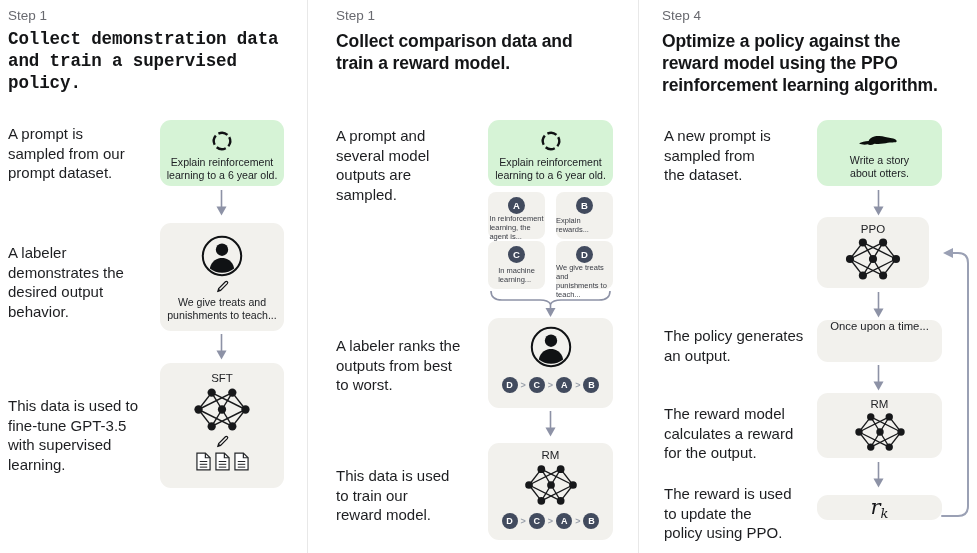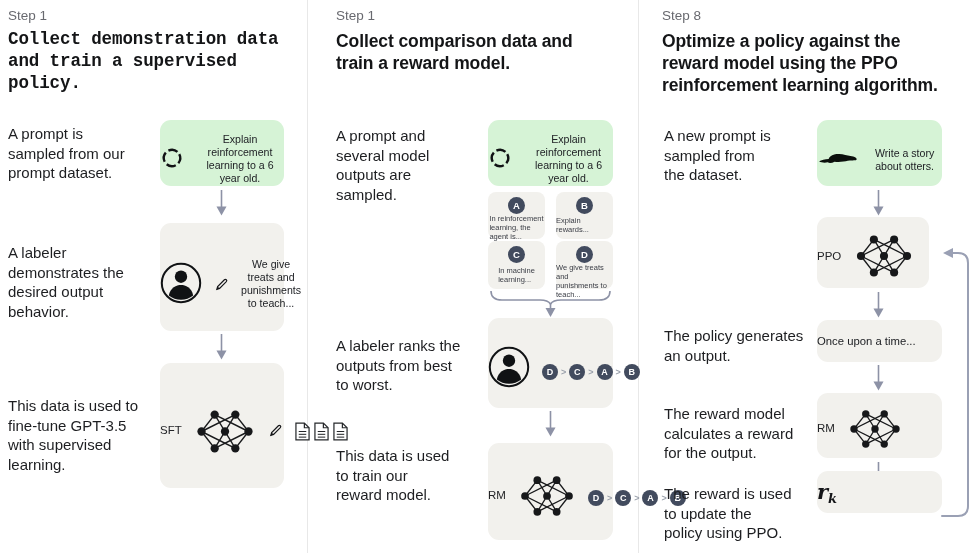--- a/index.html
+++ b/index.html
@@ -3,21 +3,21 @@
 <meta charset="utf-8">
 <style>
   html,body{margin:0;padding:0;background:#fff;}
   .canvas{position:relative;width:977px;height:553px;background:#ffffff;
           font-family:"Liberation Sans",sans-serif;overflow:hidden;}
   .divider{position:absolute;top:0;bottom:0;width:1px;background:#e8e8e8;}
   .step-label{position:absolute;font-size:13.5px;color:#68696f;}
   .heading{position:absolute;font-size:17.5px;font-weight:700;color:#141517;
            line-height:22px;letter-spacing:-0.1px;white-space:pre-line;}
   .ann{position:absolute;font-size:15px;color:#1d1e21;line-height:19.5px;white-space:pre-line;}
-  .box{position:absolute;border-radius:11px;display:flex;flex-direction:row;align-items:center;box-sizing:border-box;gap:12px;}
+  .box{position:absolute;border-radius:11px;display:flex;flex-direction:column;align-items:center;box-sizing:border-box;}
   .green{background:#d6f3d6;}
   .gray{background:#f2f1ed;}
   .box-text{font-size:10.6px;line-height:13px;color:#202226;text-align:center;white-space:pre-line;}
   .model-label{font-size:11.5px;color:#232427;}
   .mini{position:absolute;border-radius:8px;background:#f2f1ed;display:flex;flex-direction:column;
         align-items:center;padding-top:5px;box-sizing:border-box;}
   .mini-letter{width:17px;height:17px;border-radius:50%;background:#424b5e;color:#fff;font-size:9.5px;
         font-weight:700;display:flex;align-items:center;justify-content:center;flex:none;}
   .mini-text{font-size:7.5px;line-height:9px;color:#3a3d45;text-align:left;white-space:pre-line;
         flex:1;display:flex;align-items:center;padding-bottom:3px;}
@@ -157,21 +157,21 @@
   <div class="heading" style="left:336px;top:30px;width:290px;">Collect comparison data and
 train a reward model.</div>
 
   <div class="ann" style="left:336px;top:126px;">A prompt and
 several model
 outputs are
 sampled.</div>
   <div class="ann" style="left:336px;top:336px;">A labeler ranks the
 outputs from best
 to worst.</div>
-  <div class="ann" style="left:336px;top:446px;">This data is used
+  <div class="ann" style="left:336px;top:466px;">This data is used
 to train our
 reward model.</div>
 
   <div class="box green" style="left:488px;top:120px;width:125px;height:66px;padding-top:9px;">
     <span>
       <svg width="24" height="24" viewBox="0 0 24 24">
         <circle cx="12" cy="12" r="8.2" fill="none" stroke="#101214" stroke-width="2.4" stroke-dasharray="9.6 3.3" transform="rotate(-28 12 12)"></circle>
       </svg>
     </span>
     <div class="box-text" style="margin-top:3px;">Explain reinforcement
@@ -263,21 +263,21 @@
       <span class="chip">D</span>
       <span class="chip-sep">&gt;</span>
       <span class="chip">C</span>
       <span class="chip-sep">&gt;</span>
       <span class="chip">A</span>
       <span class="chip-sep">&gt;</span>
       <span class="chip">B</span>
     </div>
   </div>
 
-  <div class="step-label" style="left:662px;top:8px;">Step 8</div>
+  <div class="step-label" style="left:662px;top:8px;">Step 4</div>
   <div class="heading" style="left:662px;top:30px;width:310px;">Optimize a policy against the
 reward model using the PPO
 reinforcement learning algorithm.</div>
 
   <div class="ann" style="left:664px;top:126px;">A new prompt is
 sampled from
 the dataset.</div>
   <div class="ann" style="left:664px;top:326px;">The policy generates
 an output.</div>
   <div class="ann" style="left:664px;top:404px;">The reward model
@@ -376,21 +376,21 @@
         </g>
       </svg>
     </span>
   </div>
 
   <svg class="arrow" style="left:872px;top:462px;" width="13" height="26">
     <line x1="6.5" y1="0" x2="6.5" y2="17" stroke="#8d92a6" stroke-width="1.6"></line>
     <polygon points="1.5,16.5 11.5,16.5 6.5,25.5" fill="#8d92a6"></polygon>
   </svg>
 
-  <div class="box gray center-text" style="left:817px;top:471px;width:125px;height:42px;font-weight:bold;">
+  <div class="box gray center-text" style="left:817px;top:495px;width:125px;height:25px;">
     <div class="rk"><span>r</span><span class="sub">k</span></div>
   </div>
 
   <svg class="arrow" style="left:876px;top:244px;" width="101" height="285">
     <path d="M66 272 L82 272 Q92 272 92 262 L92 19 Q92 9 82 9 L77 9" fill="none" stroke="#9aa0b4" stroke-width="2" stroke-linecap="round"></path>
     <polygon points="67,9 77,4 77,14" fill="#9aa0b4"></polygon>
   </svg>
 
 </div>
 

